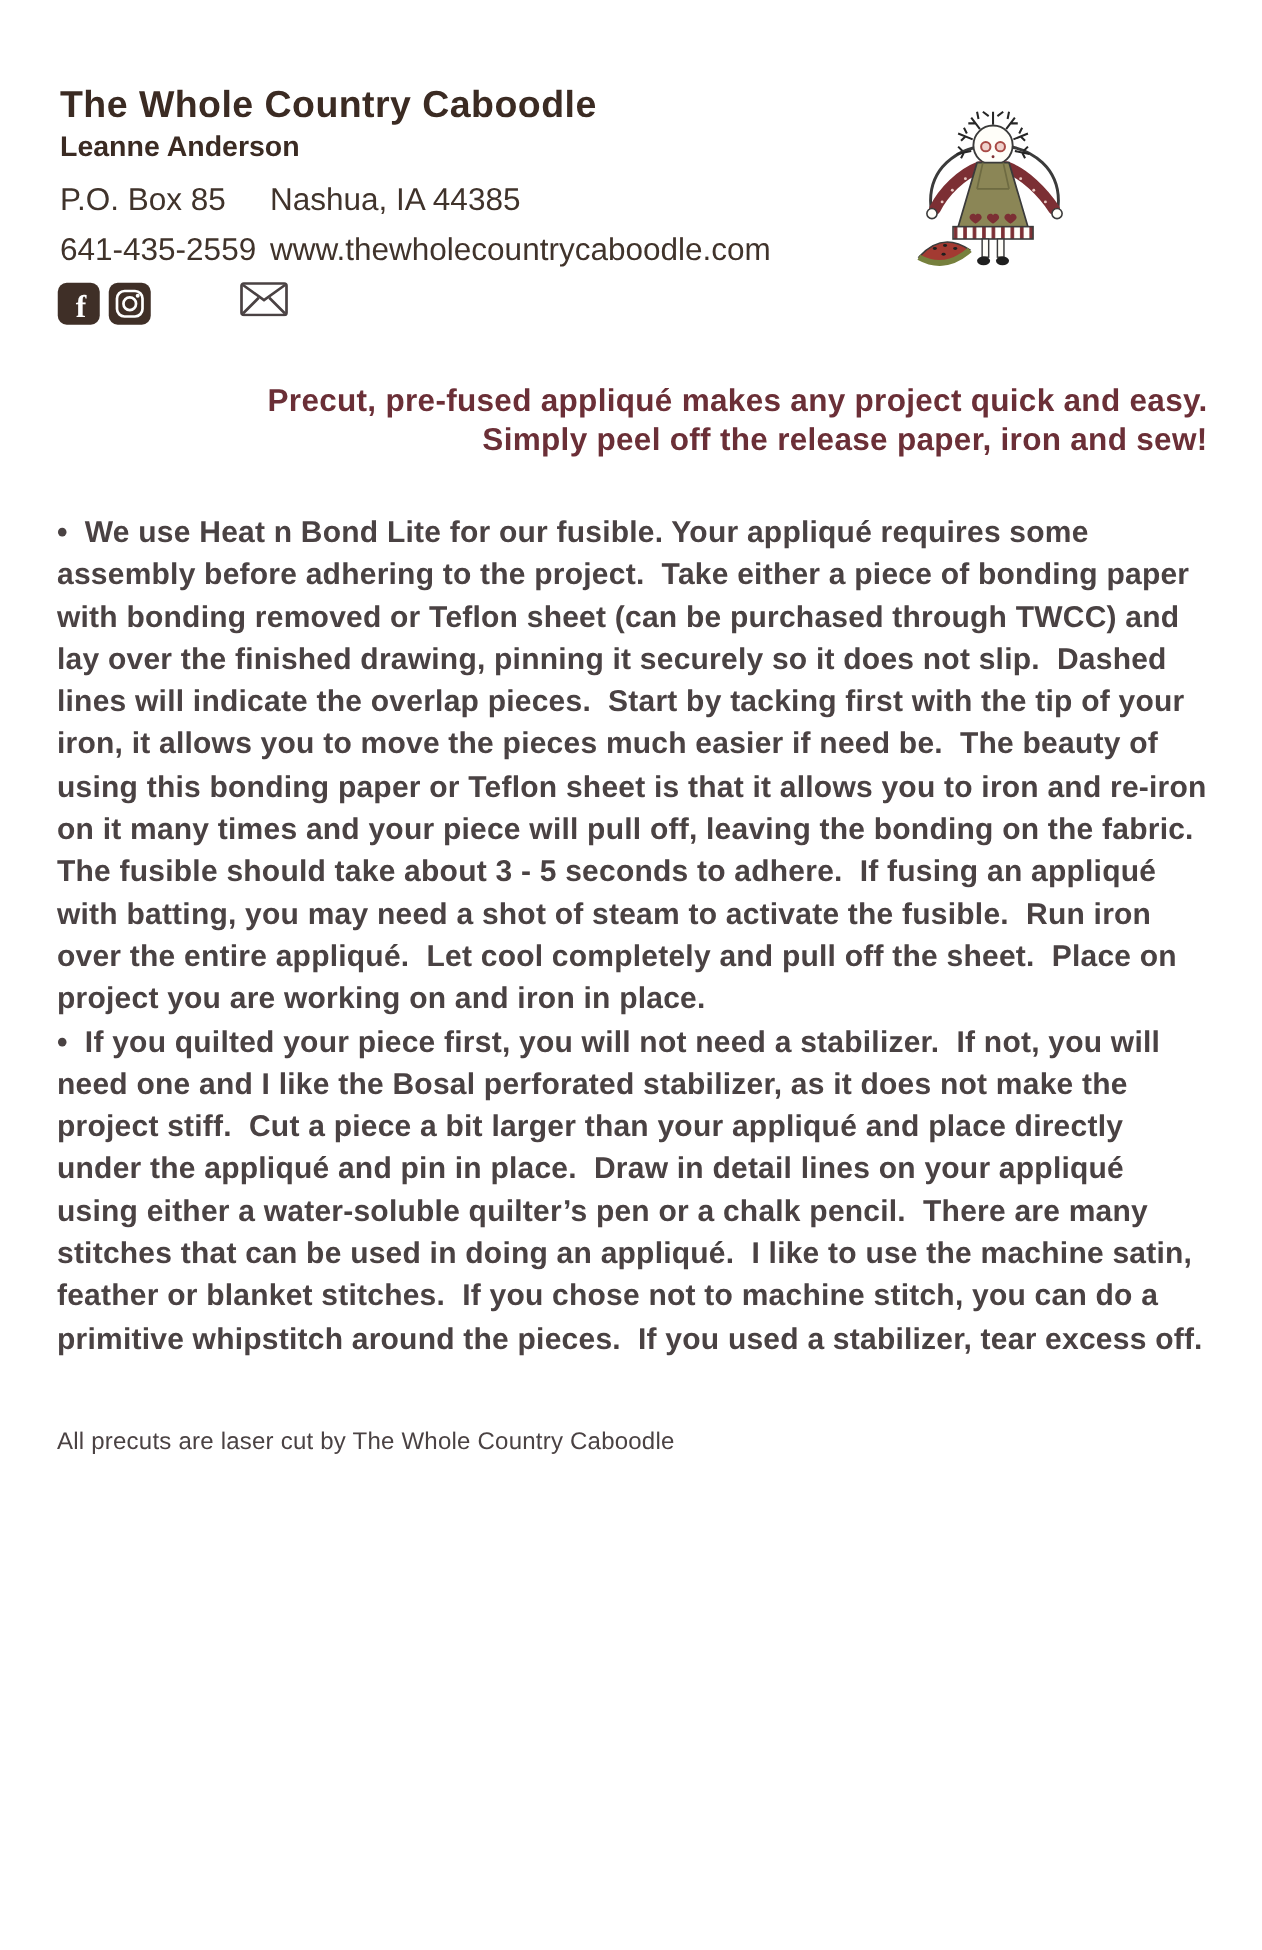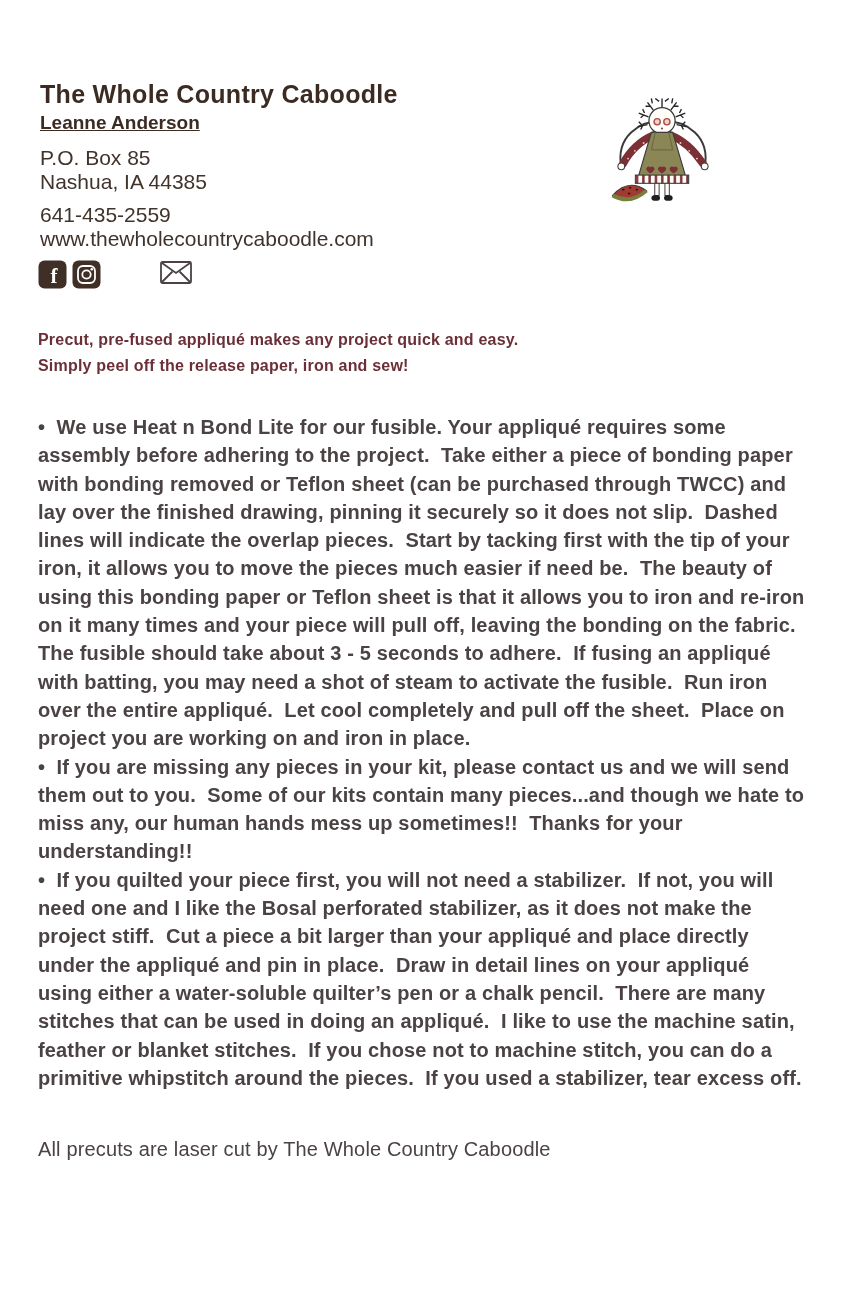--- a/index.html
+++ b/index.html
@@ -8,45 +8,43 @@
     background: #ffffff;
     font-family: "Liberation Sans", "DejaVu Sans", sans-serif;
   }
   .page {
     position: relative;
     width: 841px;
     height: 1300px;
     background: #ffffff;
     overflow: hidden;
     box-sizing: border-box;
-    padding: 80px 36px 0 38px;
+    padding: 56px 36px 0 38px;
   }
   
   .letterhead { position: relative; color: #3b2b23; }
   .company-name {
     margin: 0 0 3px 2px;
     font-size: 25px;
     font-weight: bold;
     letter-spacing: 0.3px;
     color: #3b2b23;
   }
   .owner-name {
     margin: 0 0 12px 2px;
     font-size: 19px;
     font-weight: bold;
     color: #3b2b23;
-    text-decoration: underline;
   }
   .addr-row {
     display: flex;
     margin: 0 0 9px 2px;
     font-size: 21px;
     color: #40332b;
     white-space: pre;
-    flex-direction: column;
   }
   .addr-row .col1 { width: 140px; flex: 0 0 auto; }
   .social-row {
     display: flex;
     align-items: center;
     margin: 4px 0 0 0;
     font-size: 21px;
     color: #40332b;
   }
   .sq-icon { display: inline-block; width: 29px; height: 29px; margin-right: 5px; }
@@ -56,22 +54,22 @@
   .logo-wrap {
     position: absolute;
     left: 570px;
     top: 2px;
     width: 110px;
     height: 128px;
   }
   
   .headline {
     margin-top: 38px;
-    text-align: left;
-    font-size: 16px;
+    text-align: right;
+    font-size: 21px;
     font-weight: bold;
     line-height: 26px;
     color: #6b2f37;
     letter-spacing: 0.2px;
   }
   
   .body-text {
     margin-top: 34px;
     width: 770px;
     color: #4a4243;
@@ -91,21 +89,21 @@
     color: #4a4243;
     font-size: 20px;
     line-height: 28.3px;
     letter-spacing: 0.15px;
     white-space: pre-wrap;
   }
   .footer-check .url { font-weight: bold; color: #443c3d; }
   .footer-laser {
     margin: 46px 0 0 0;
     color: #4a4243;
-    font-size: 20px;
+    font-size: 16px;
     letter-spacing: 0.15px;
   }
 </style>
 </head>
 <body>
 
 <div class="page">
 
   <header class="letterhead">
     <h1 class="company-name">The Whole Country Caboodle</h1>
@@ -212,20 +210,19 @@
     </div>
   </header>
 
   <div class="headline">
     <div>Precut, pre-fused appliqué makes any project quick and easy.</div>
     <div>Simply peel off the release paper, iron and sew!</div>
   </div>
 
   <div class="body-text">
     <p>•  We use Heat n Bond Lite for our fusible. Your appliqué requires some assembly before adhering to the project.  Take either a piece of bonding paper with bonding removed or Teflon sheet (can be purchased through TWCC) and lay over the finished drawing, pinning it securely so it does not slip.  Dashed lines will indicate the overlap pieces.  Start by tacking first with the tip of your iron, it allows you to move the pieces much easier if need be.  The beauty of using this bonding paper or Teflon sheet is that it allows you to iron and re-iron on it many times and your piece will pull off, leaving the bonding on the fabric.  The fusible should take about 3 - 5 seconds to adhere.  If fusing an appliqué with batting, you may need a shot of steam to activate the fusible.  Run iron over the entire appliqué.  Let cool completely and pull off the sheet.  Place on project you are working on and iron in place.</p>
-    <p>•  If you are missing any pieces in your kit, please contact us and we will send them out to you.  Some of our kits contain many pieces...and though we hate to miss any, our human hands mess up sometimes!!  Thanks for your understanding!!</p>
     <p>•  If you quilted your piece first, you will not need a stabilizer.  If not, you will need one and I like the Bosal perforated stabilizer, as it does not make the project stiff.  Cut a piece a bit larger than your appliqué and place directly under the appliqué and pin in place.  Draw in detail lines on your appliqué using either a water-soluble quilter’s pen or a chalk pencil.  There are many stitches that can be used in doing an appliqué.  I like to use the machine satin, feather or blanket stitches.  If you chose not to machine stitch, you can do a primitive whipstitch around the pieces.  If you used a stabilizer, tear excess off.</p>
   </div>
 
 
   <p class="footer-laser">All precuts are laser cut by The Whole Country Caboodle</p>
 
 </div>
 
 </body></html>

